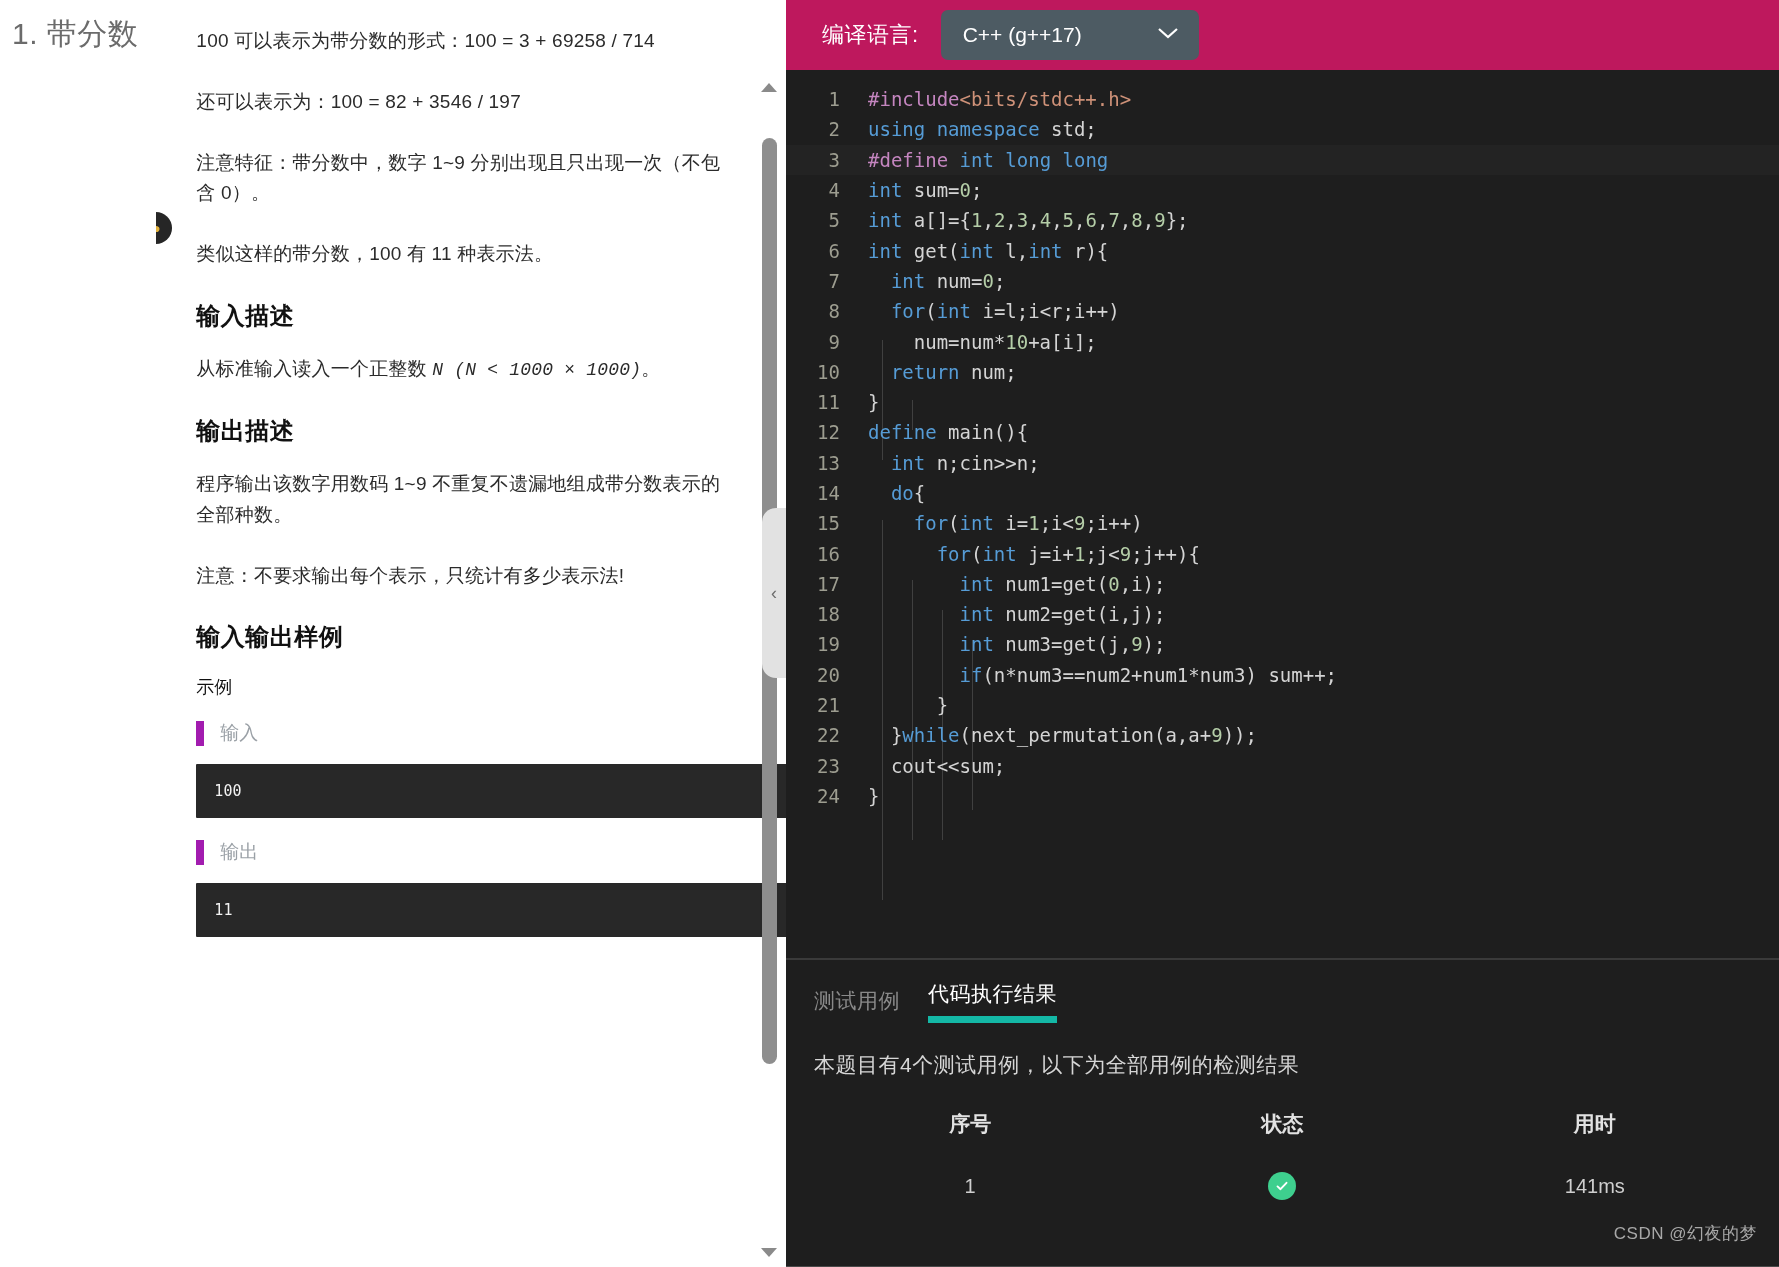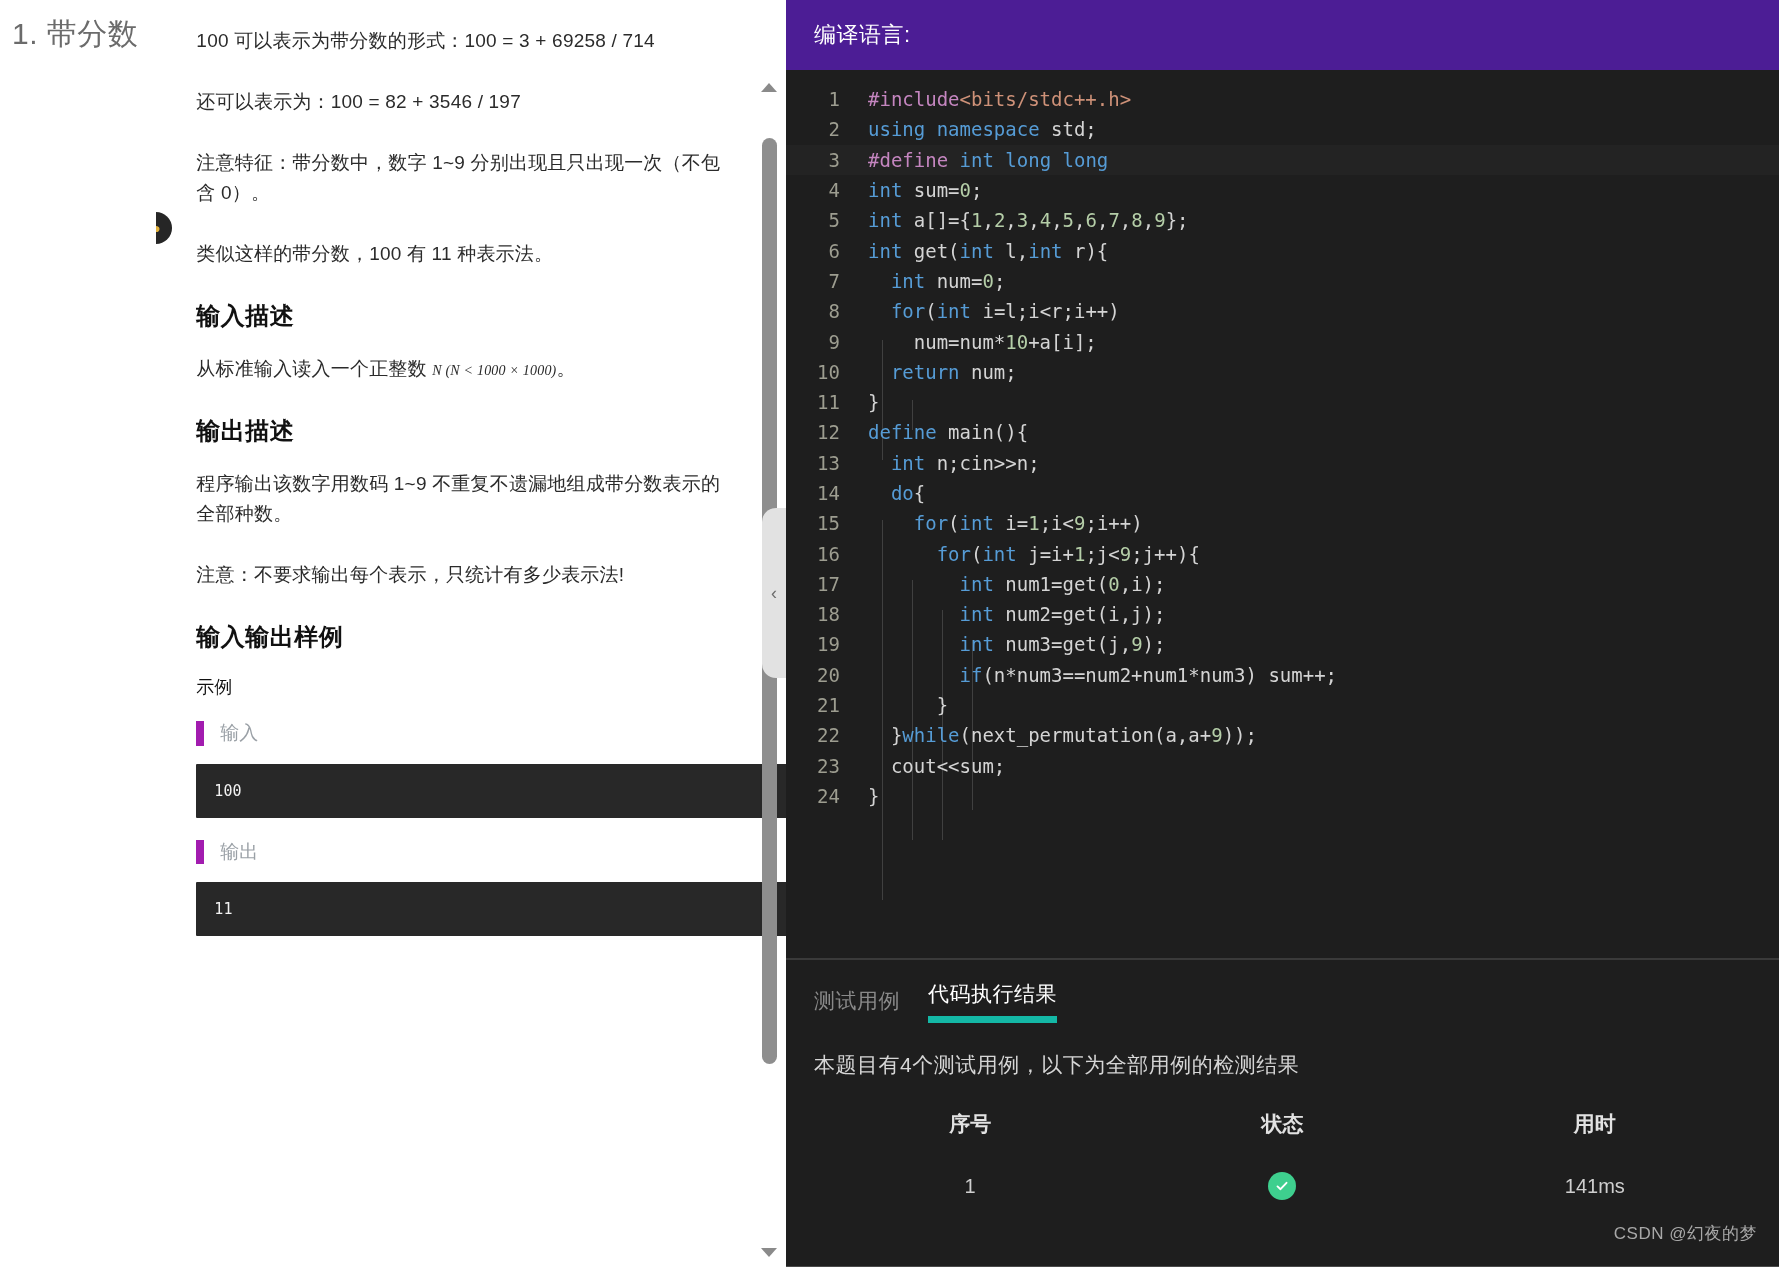--- a/index.html
+++ b/index.html
@@ -63,23 +63,23 @@
   }
   .sec-head {
     font-size: 24px;
     font-weight: bold;
     color: #111111;
     margin: 11px 0 22px 0;
     letter-spacing: 0.5px;
   }
   .sec-head.spaced { margin-top: 8px; }
   .math-serif {
-    font-family: Liberation Serif, serif;
+    font-family: Liberation Mono, monospace;
     font-style: italic;
-    font-size: 14px;
+    font-size: 18px;
   }
   .subhead {
     font-size: 18px;
     font-weight: normal;
     color: #111111;
     margin: 0 0 22px 0;
   }
   .io-label {
     font-size: 19px;
     color: #9aa0a6;
@@ -177,24 +177,24 @@
   
   .right-pane {
     width: 993px;
     height: 1267px;
     display: flex;
     flex-direction: column;
     background: #1e1e1e;
   }
   .editor-header {
     height: 70px;
-    background: #4c1d95;
-    display: flex;
-    align-items: center;
-    padding-left: 28px;
+    background: #be185d;
+    display: flex;
+    align-items: center;
+    padding-left: 36px;
     box-sizing: border-box;
     flex: 0 0 70px;
   }
   .lang-label {
     color: #ffffff;
     font-size: 22px;
     margin-right: 22px;
     letter-spacing: 0.5px;
   }
   .lang-select {
@@ -393,20 +393,28 @@
       </div>
 
       <div class="collapse-handle">‹</div>
     </div>
   </div>
 
   <div class="right-pane">
 
     <div class="editor-header">
       <span class="lang-label">编译语言:</span>
+      <div class="lang-select">
+        <span>C++ (g++17)</span>
+        <span class="chev">
+          <svg width="22" height="14" viewBox="0 0 22 14">
+              <polyline points="2,3 11,11 20,3" fill="none" stroke="#ffffff" stroke-width="2.2"></polyline>
+            </svg>
+        </span>
+      </div>
     </div>
 
     <div class="code-area">
       <div class="guide" style="left:96px;top:270px;height:120px;"></div>
       <div class="guide" style="left:96px;top:450px;height:380px;"></div>
       <div class="guide" style="left:126px;top:330px;height:30px;"></div>
       <div class="guide" style="left:126px;top:510px;height:260px;"></div>
       <div class="guide" style="left:156px;top:540px;height:230px;"></div>
       <div class="guide" style="left:186px;top:570px;height:170px;"></div>
       <div id="code-lines">

